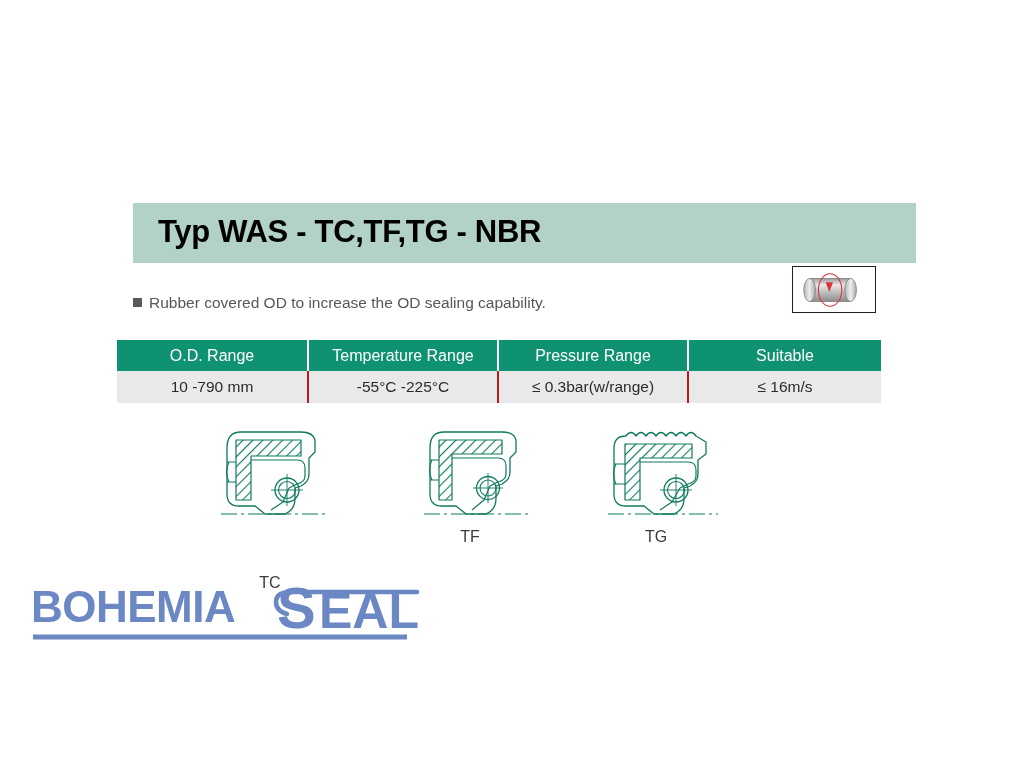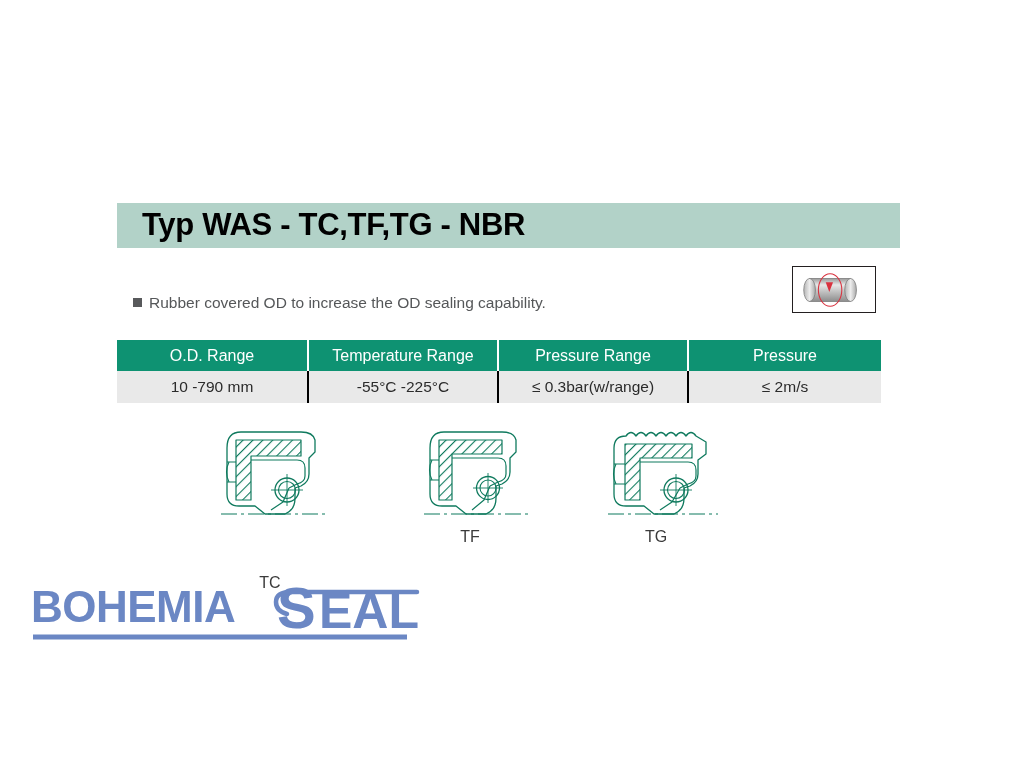--- a/index.html
+++ b/index.html
@@ -11,24 +11,24 @@
     width: 1024px;
     height: 768px;
     position: relative;
     font-family: "Liberation Sans", sans-serif;
     overflow: hidden;
   }
 
   
   .title-band {
     position: absolute;
-    left: 117px;
+    left: 133px;
     top: 203px;
     width: 783px;
-    height: 45px;
+    height: 60px;
     background: #b2d2c8;
   }
   .title-text {
     position: absolute;
     left: 25px;
     top: 50%;
     transform: translateY(-52%);
     font-size: 31px;
     font-weight: bold;
     color: #000000;
@@ -96,21 +96,21 @@
     border-right: 2px solid #ffffff;
     padding: 0;
   }
   .spec-table th:last-child { border-right: none; }
   .spec-table td {
     background: #e9e9e9;
     color: #2b2b2b;
     font-size: 15.5px;
     height: 32px;
     text-align: center;
-    border-right: 2px solid #000000;
+    border-right: 2px solid #b91c1c;
     padding: 0;
   }
   .spec-table td:last-child { border-right: none; }
 
   .col-od   { width: 190px; margin-left: 24px; }
   .col-temp { width: 188px; }
   .col-pres { width: 188px; }
   .col-vel  { width: 192px; }
 
   
@@ -188,29 +188,29 @@
     <polygon points="33.5,16 41,16 37.2,26" fill="#d9323f"></polygon>
   </svg>
 </div>
 
 <table class="spec-table">
   <thead>
     <tr>
       <th class="col-od">O.D. Range</th>
       <th class="col-temp">Temperature Range</th>
       <th class="col-pres">Pressure Range</th>
-      <th class="col-vel">Pressure</th>
+      <th class="col-vel">Suitable</th>
     </tr>
   </thead>
   <tbody>
     <tr>
       <td>10 -790 mm</td>
       <td>-55°C -225°C</td>
       <td>≤ 0.3bar(w/range)</td>
-      <td>≤ 2m/s</td>
+      <td>≤ 16m/s</td>
     </tr>
   </tbody>
 </table>
 
 <div class="seal" id="seal-tc">
   <svg width="140" height="120" viewBox="0 0 140 120">
     <defs>
       <pattern id="hatchTC" width="7" height="7" patternTransform="rotate(45)" patternUnits="userSpaceOnUse">
         <rect width="7" height="7" fill="#ffffff"></rect>
         <line x1="0" y1="0" x2="0" y2="7" stroke="#0f7a5e" stroke-width="2.2"></line>

